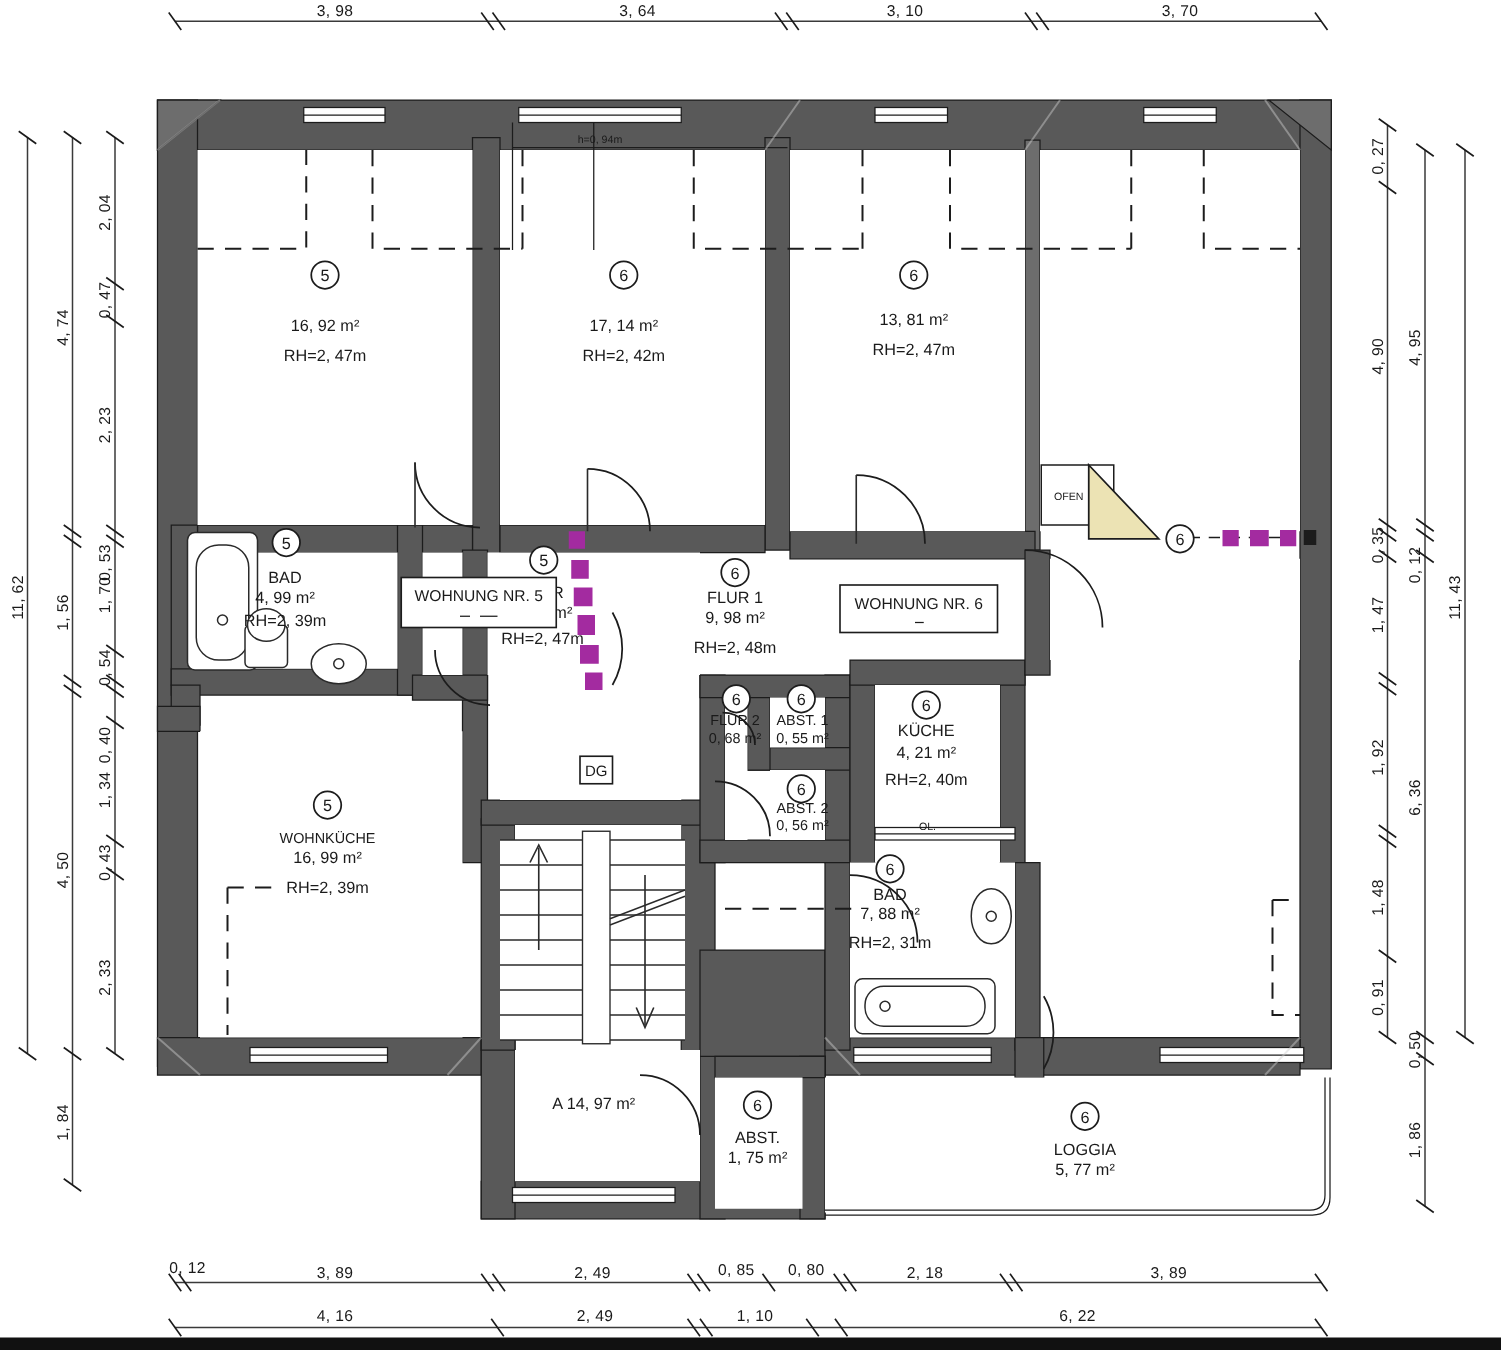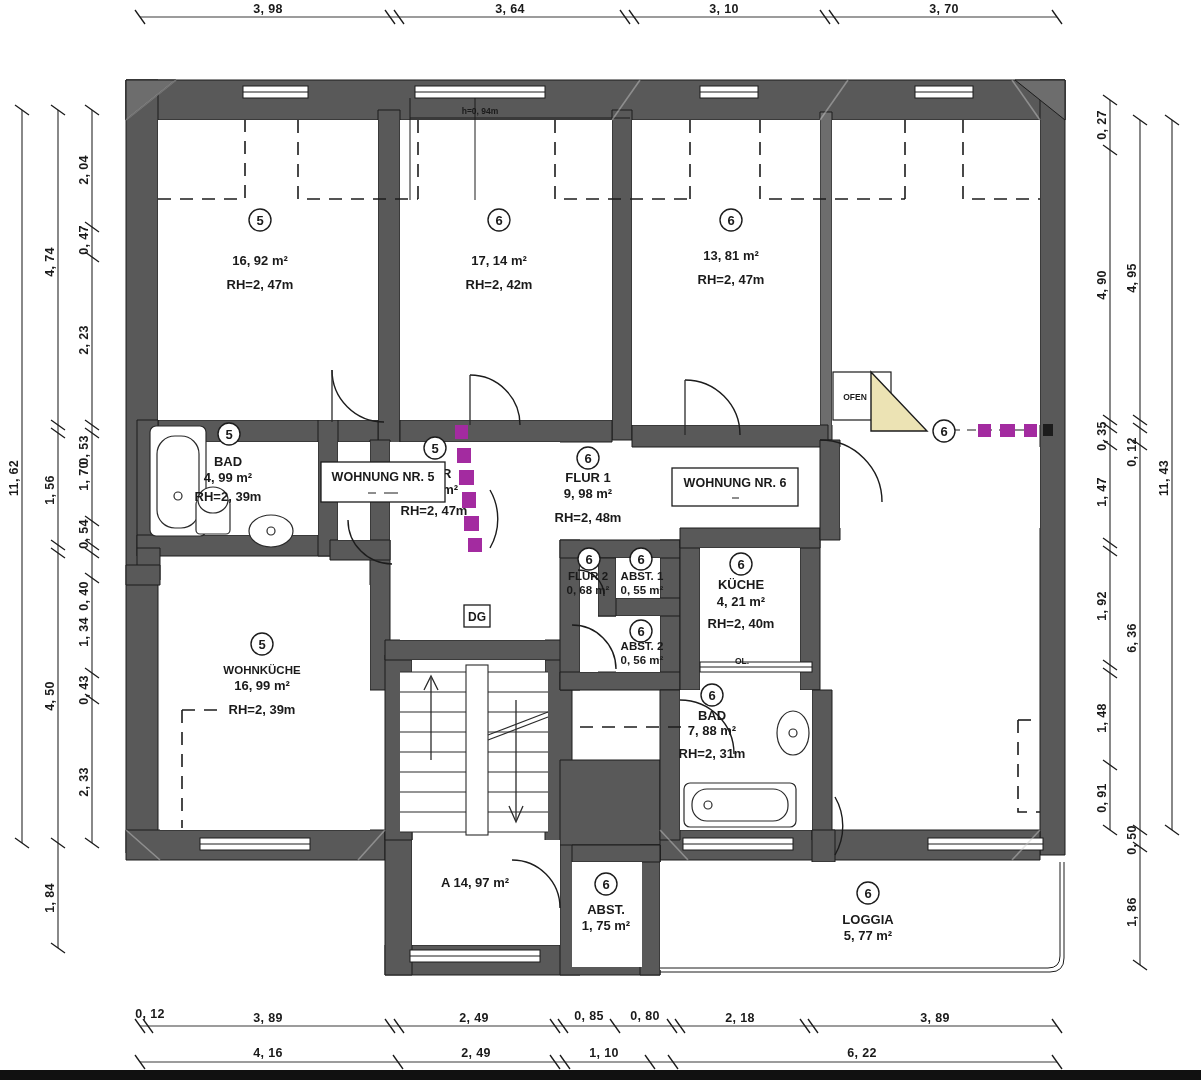--- a/index.html
+++ b/index.html
@@ -1,18 +1,18 @@
 <!DOCTYPE html>
 <html><head>
 <meta charset="utf-8">
 <title>Grundriss DG</title>
 <style>
   html,body{margin:0;padding:0;background:#ffffff;}
   body{font-family:"Liberation Sans",sans-serif;}
-  #page{position:relative;width:1201px;height:1080px;background:#ffffff;overflow:hidden;font-weight:bold;}
+  #page{position:relative;width:1201px;height:1080px;background:#ffffff;overflow:hidden;}
   #plan{position:absolute;left:0;top:0;width:1201px;height:1080px;}
   .btm-bar{position:absolute;left:0;bottom:0;width:1201px;height:10px;background:#111;}
   text{font-family:"Liberation Sans",sans-serif;fill:#1a1a1a;}
   .dim-txt{font-size:12.5px;letter-spacing:.3px;}
   .room-txt{font-size:13px;}
   .room-txt-sm{font-size:11.5px;}
   .tiny-txt{font-size:8.5px;}
   .box-txt{font-size:12.5px;}
   .wall{fill:#595959;stroke:#1c1c1c;stroke-width:1;}
   .wall-lt{fill:#6d6d6d;stroke:#1c1c1c;stroke-width:1;}

